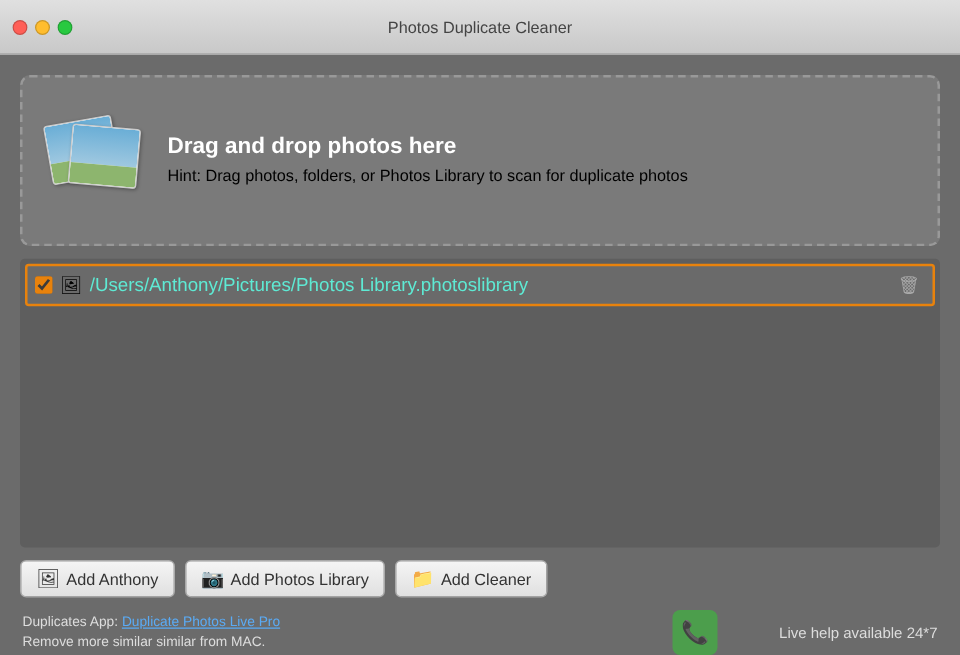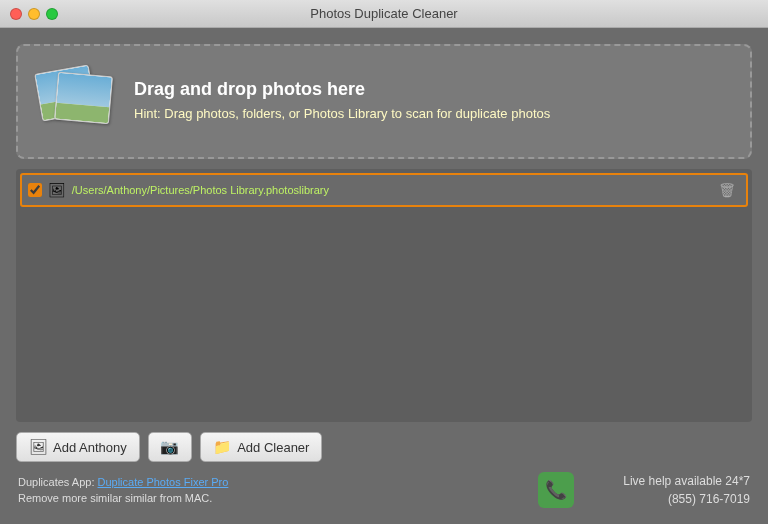--- a/index.html
+++ b/index.html
@@ -7,21 +7,21 @@
       width: 768px;
       height: 524px;
       background: #6b6b6b;
       font-family: -apple-system, BlinkMacSystemFont, 'Helvetica Neue', Arial, sans-serif;
       overflow: hidden;
       position: relative;
     }
 
     
     .titlebar {
-      height: 28px;
+      height: 44px;
       background: linear-gradient(to bottom, #e0e0e0, #c8c8c8);
       display: flex;
       align-items: center;
       justify-content: center;
       position: relative;
       border-bottom: 1px solid #aaa;
     }
     .titlebar-buttons {
       position: absolute;
       left: 10px;
@@ -51,21 +51,21 @@
       display: flex;
       flex-direction: column;
       gap: 10px;
     }
 
     
     .dropzone {
       background: #7a7a7a;
       border: 2px dashed #999;
       border-radius: 8px;
-      padding: 18px 20px;
+      padding: 29px 20px;
       display: flex;
       align-items: center;
       gap: 16px;
     }
     .dropzone-icon {
       width: 80px;
       height: 75px;
       flex-shrink: 0;
       position: relative;
     }
@@ -98,21 +98,21 @@
       background: #8db56e;
     }
     .dropzone-text h2 {
       font-size: 18px;
       font-weight: 700;
       color: #fff;
       margin-bottom: 5px;
     }
     .dropzone-text p {
       font-size: 13px;
-      color: #fef9c3;
+      color: #000000;
       line-height: 1.4;
     }
 
     
     .filelist {
       background: #5e5e5e;
       border-radius: 4px;
       flex: 1;
       overflow-y: auto;
       padding: 4px;
@@ -128,22 +128,22 @@
     }
     .file-checkbox {
       width: 14px;
       height: 14px;
       accent-color: #e8820c;
     }
     .file-icon {
       font-size: 14px;
     }
     .file-path {
-      font-size: 11px;
-      color: #bef264;
+      font-size: 15px;
+      color: #5eead4;
       flex: 1;
     }
     .file-delete {
       color: #aaa;
       font-size: 14px;
       cursor: pointer;
       padding: 2px 4px;
     }
 
     
@@ -258,34 +258,34 @@
     </div>
   </div>
 
   <div class="toolbar">
     <button class="toolbar-btn">
       <span class="btn-icon">🖼</span>
       <span>Add Anthony</span>
     </button>
     <button class="toolbar-btn">
       <span class="btn-icon">📷</span>
+      <span>Add Photos Library</span>
     </button>
     <button class="toolbar-btn">
       <span class="btn-icon">📁</span>
       <span>Add Cleaner</span>
     </button>
   </div>
 
   <div class="footer">
     <div class="footer-left">
-      <span>Duplicates App: </span><a href="#">Duplicate Photos Fixer Pro</a><br>
+      <span>Duplicates App: </span><a href="#">Duplicate Photos Live Pro</a><br>
       <span>Remove more similar similar from MAC.</span>
     </div>
     <div class="footer-right">
       <div class="phone-icon-wrap">📞</div>
       <div class="footer-right-text">
         <div>Live help available 24*7</div>
-        <div>(855) 716-7019</div>
       </div>
     </div>
   </div>
 
 </div>
 
 </body></html>

